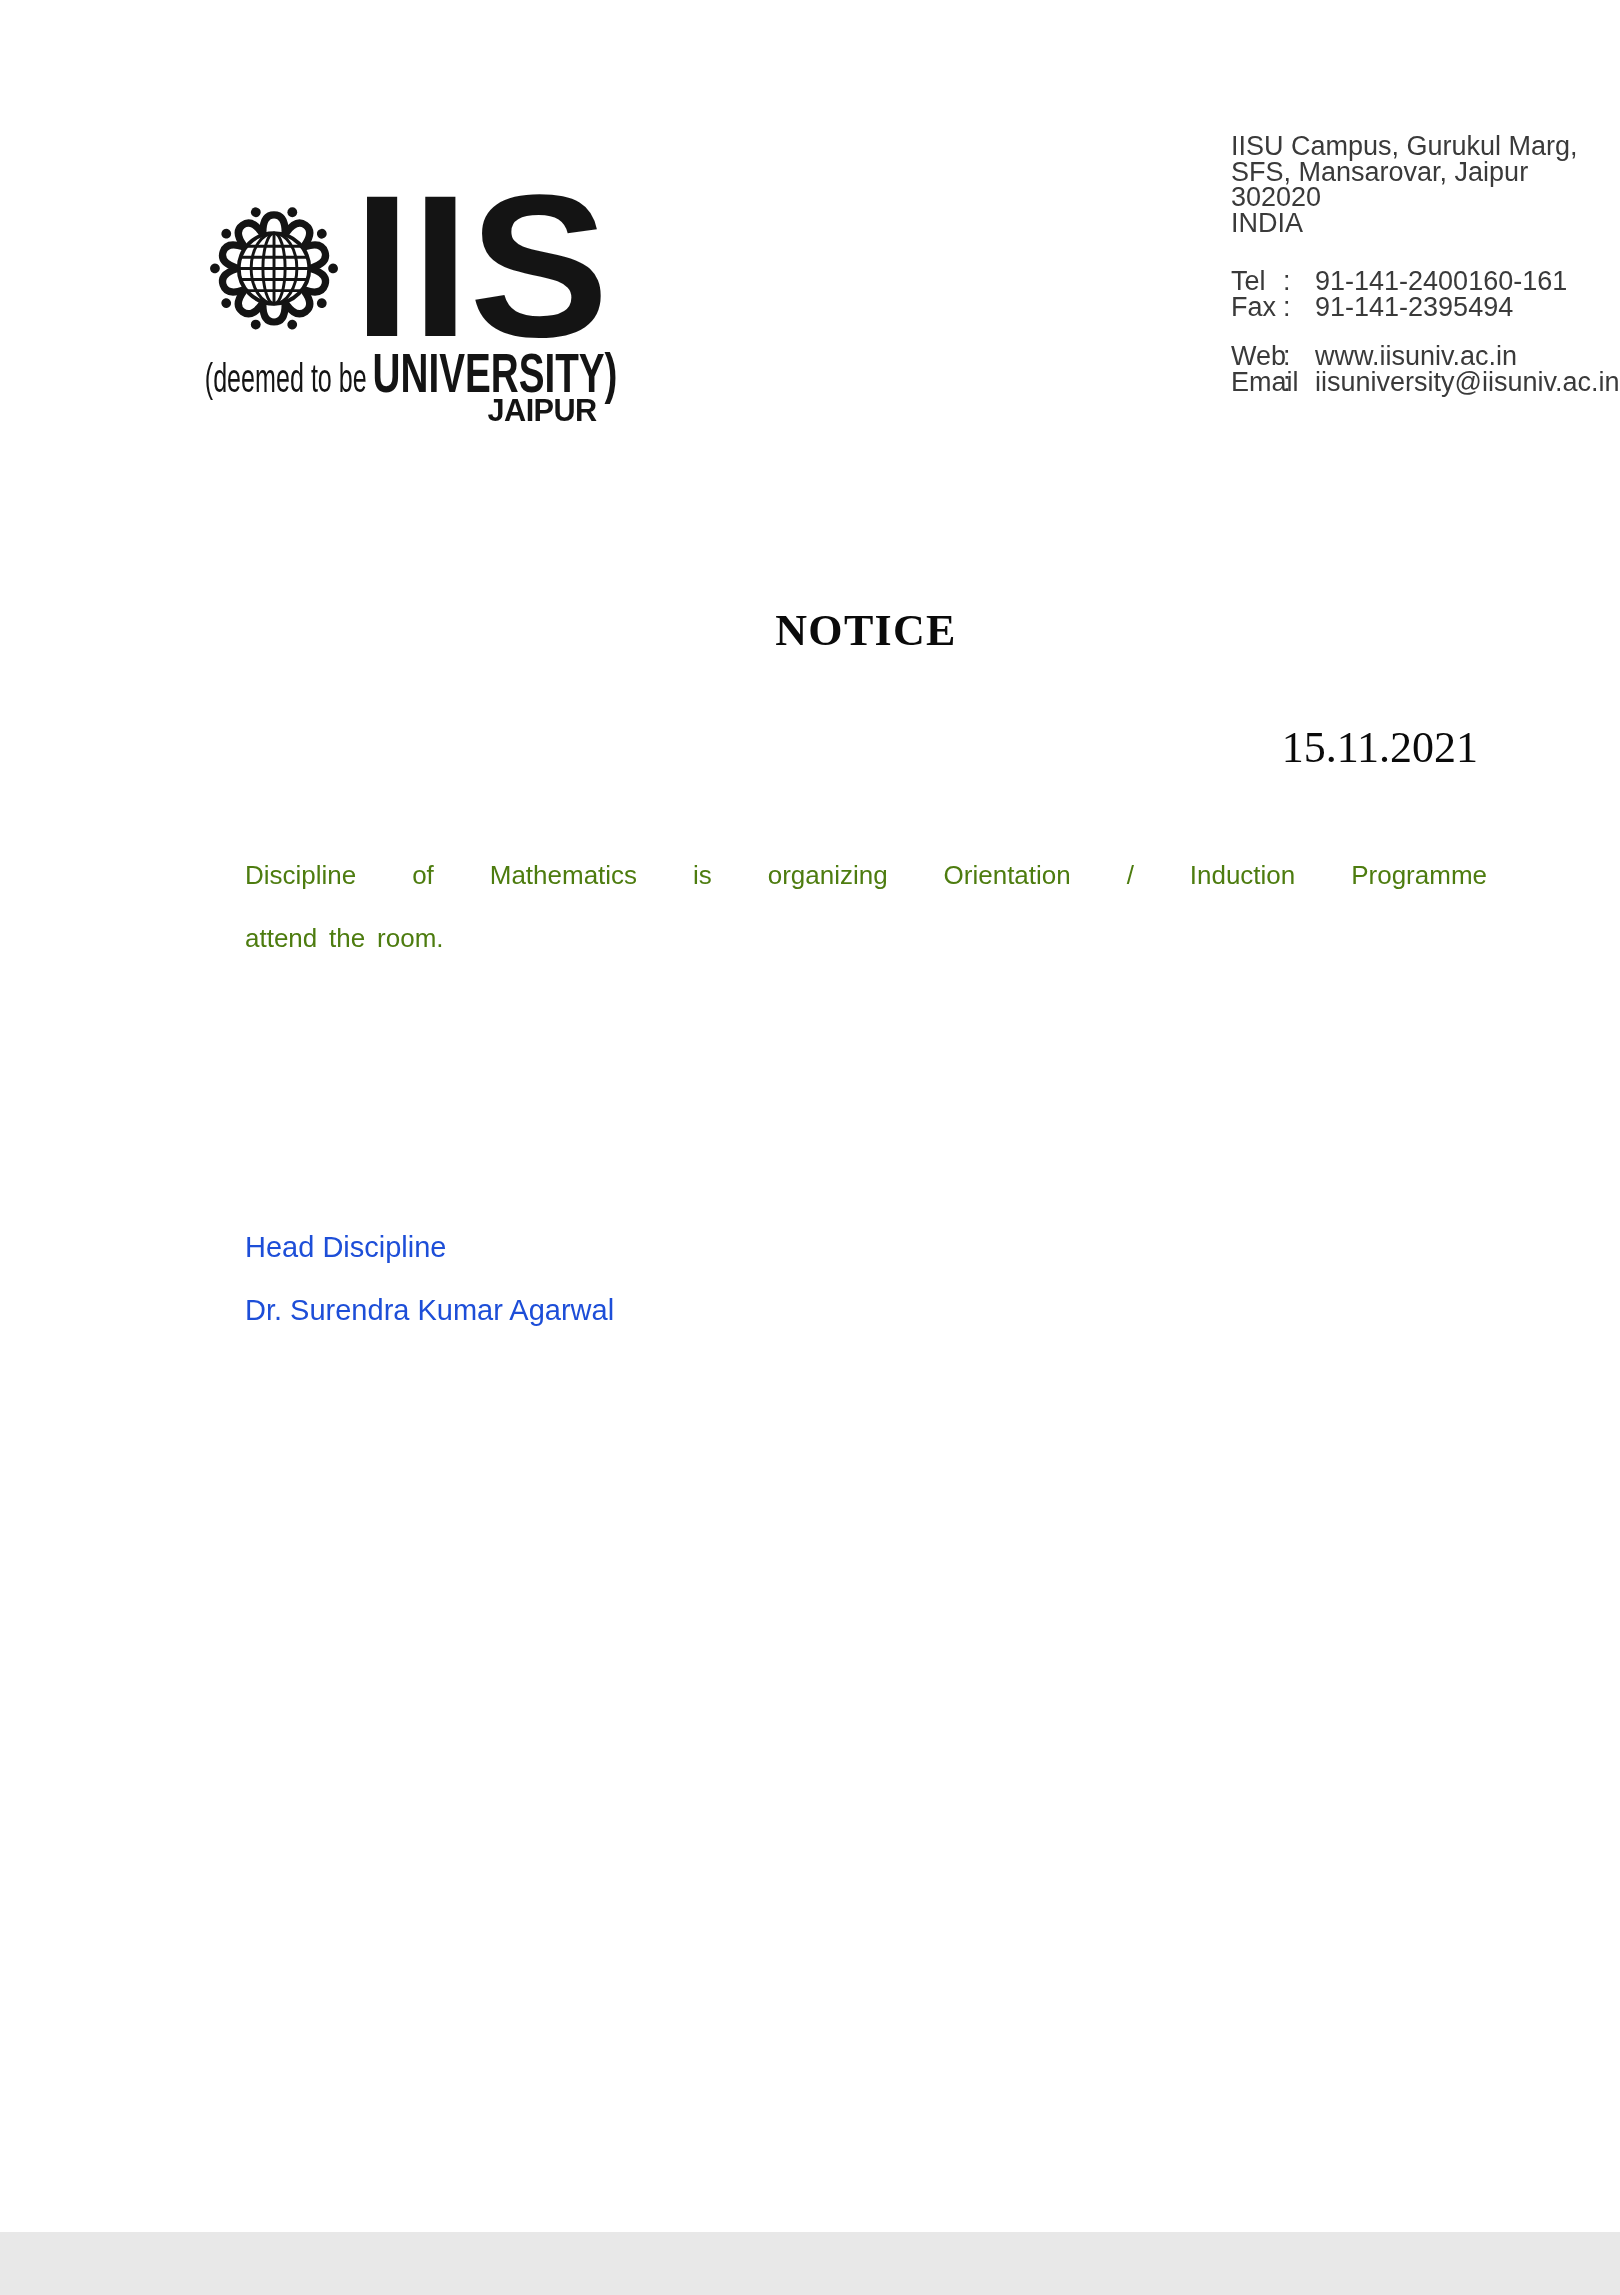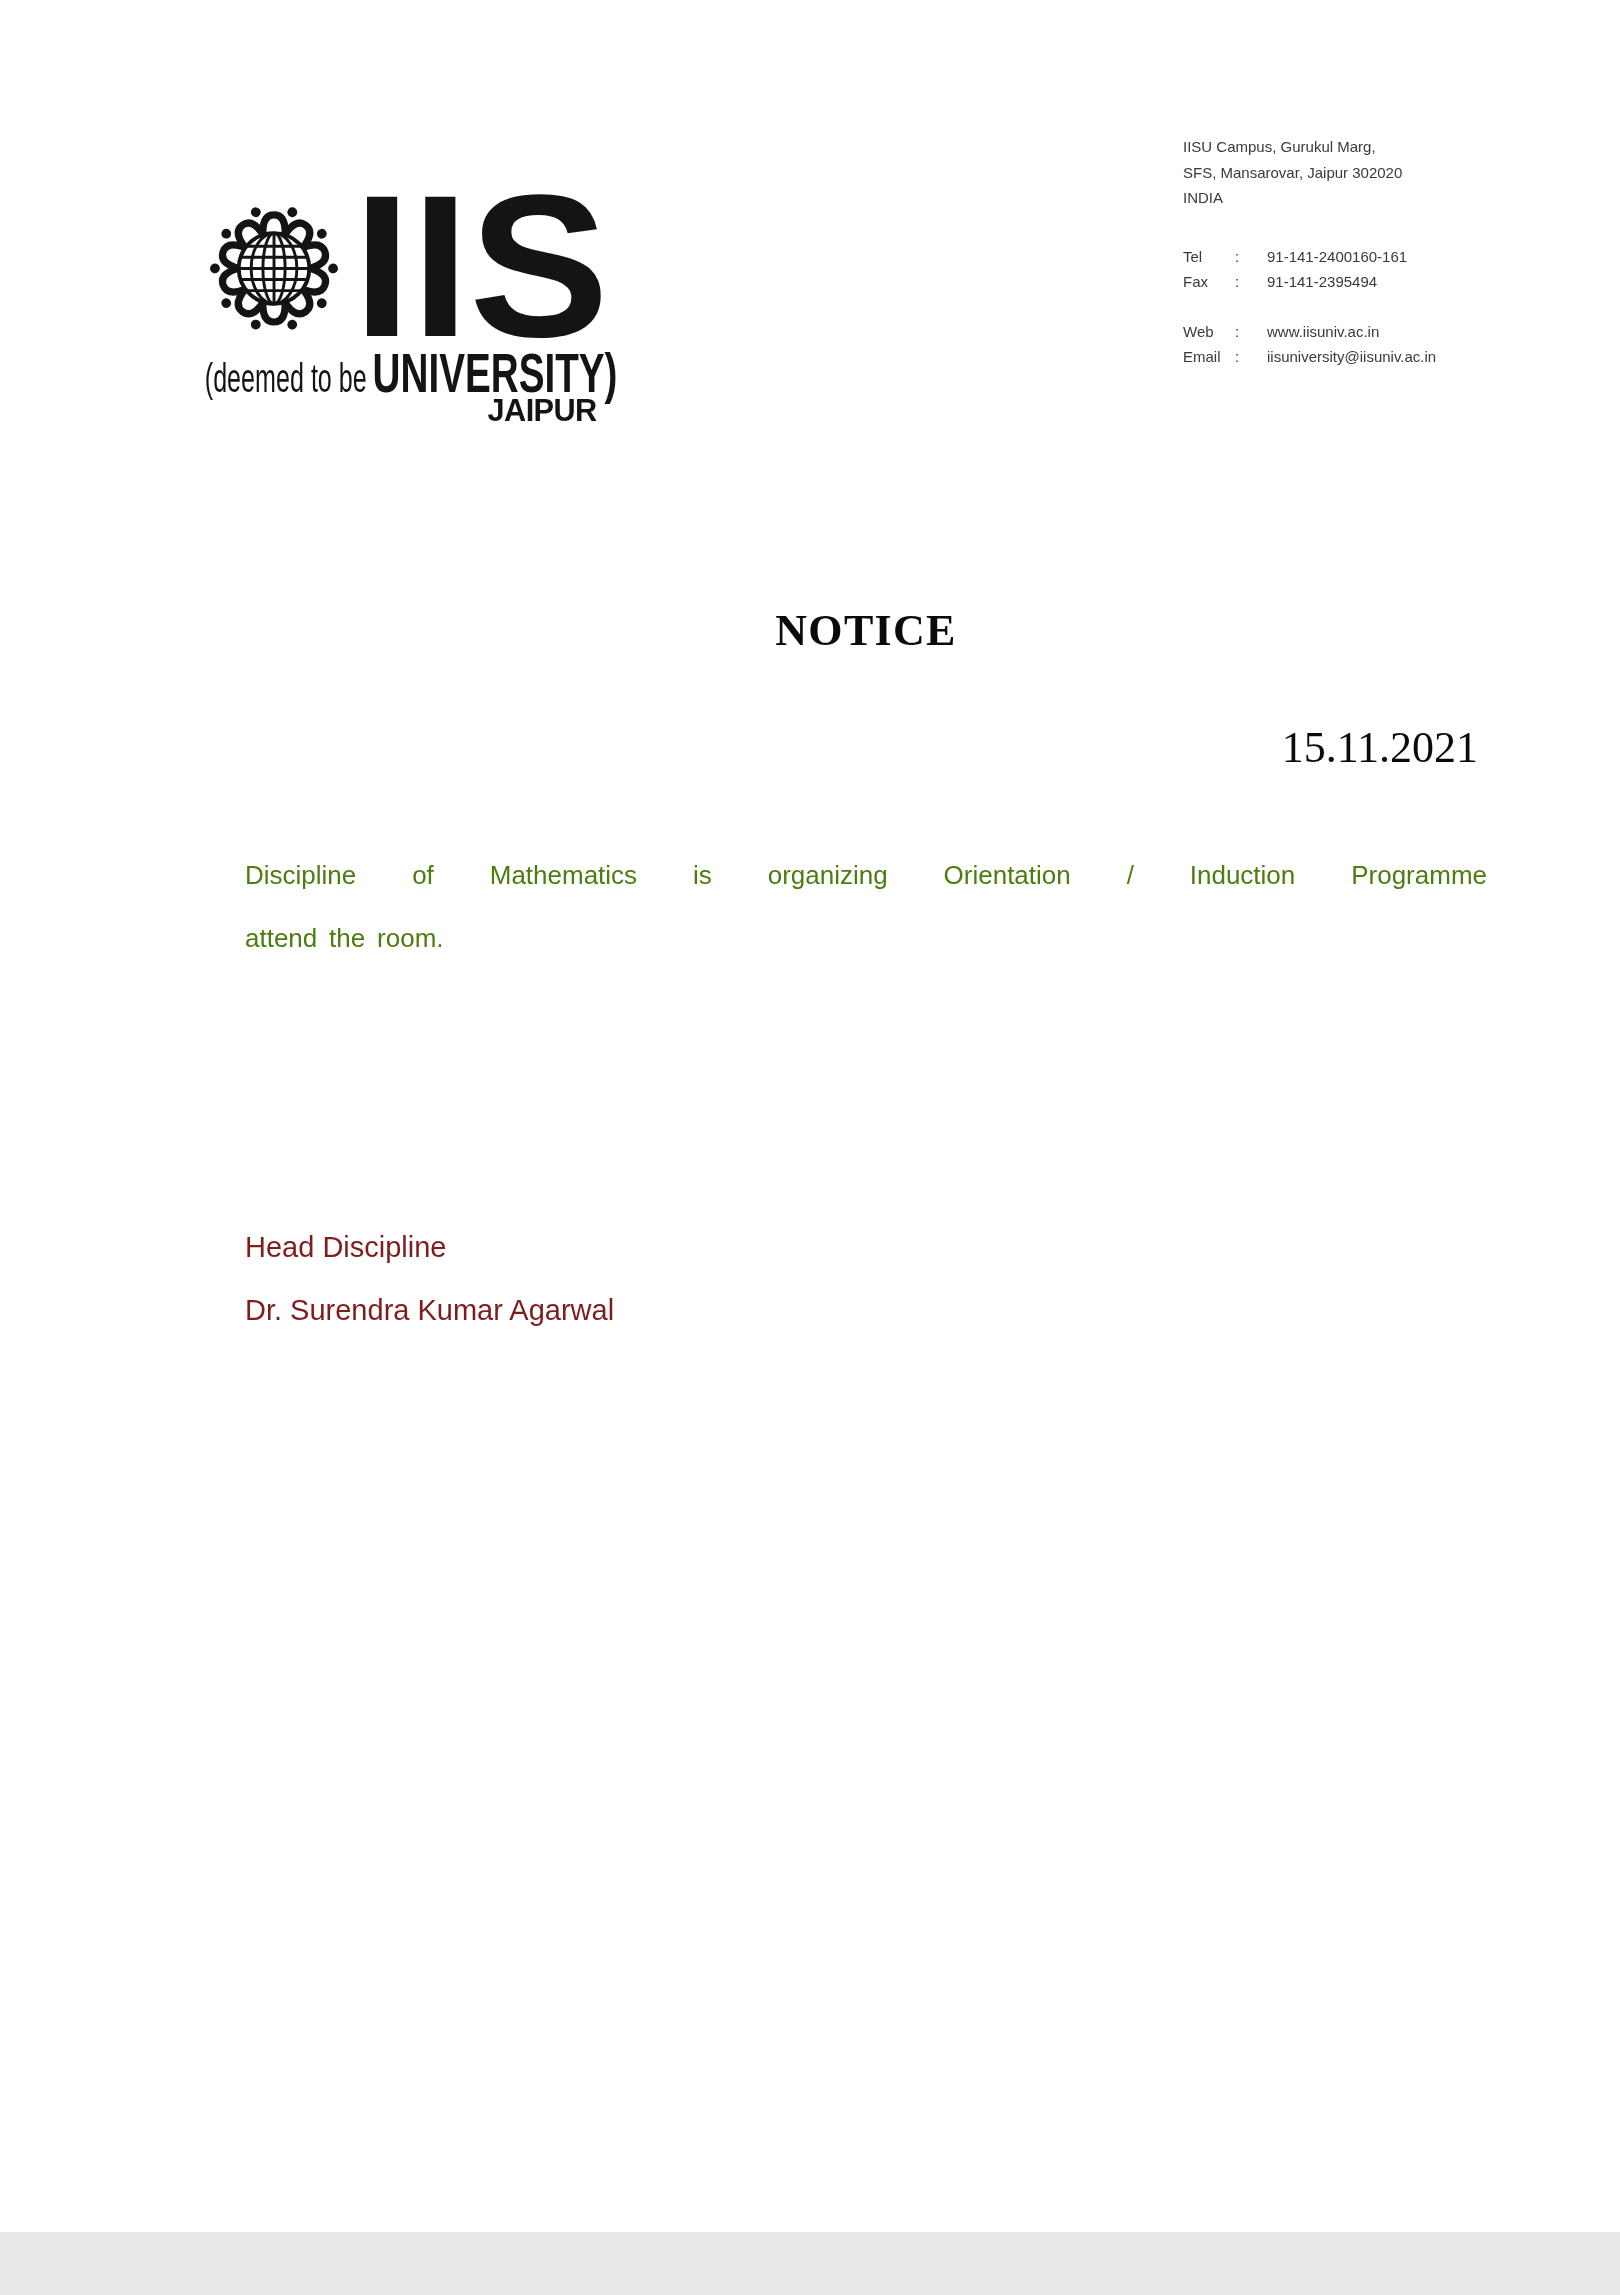--- a/index.html
+++ b/index.html
@@ -14,22 +14,22 @@
   }
 
   
   .logo-svg { position:absolute; left:195px; top:188px; width:431px; height:281px; }
   .logo-svg text { fill:#141414; font-family:"Liberation Sans", sans-serif; }
   .emblem-stroke { stroke:#141414; fill:none; }
   .emblem-fill { fill:#141414; }
 
   
   .contact {
-    position:absolute; left:1183px; top:134px;
-    font-size:15px; line-height:25.5px; color:#3a3a3a;
+    position:absolute; left:1231px; top:134px;
+    font-size:27px; line-height:25.5px; color:#3a3a3a;
     width:366px;
   }
   .crow { display:flex; }
   .clabel { width:52px; flex:0 0 52px; }
   .ccolon { width:32px; flex:0 0 32px; text-align:left; }
   .cgroup-phone { margin-top:33px; }
   .cgroup-web { margin-top:24px; }
 
   
   .notice-title {
@@ -53,21 +53,21 @@
     font-size:26px; line-height:63px; color:#4d7c0f;
     word-spacing:4.6px;
   }
   .bline { width:100%; }
   .bline.j { text-align:justify; text-align-last:justify; }
   .bold { font-weight:bold; }
 
   
   .signature {
     position:absolute; left:245px; top:1216px;
-    font-size:29px; line-height:63px; color:#7f1d1d;
+    font-size:29px; line-height:63px; color:#1d4ed8;
   }
 </style>
 </head>
 <body>
 
 <div class="page">
 
   <svg class="logo-svg" viewBox="0 0 660 430">
 
     <g transform="translate(121,123)">

